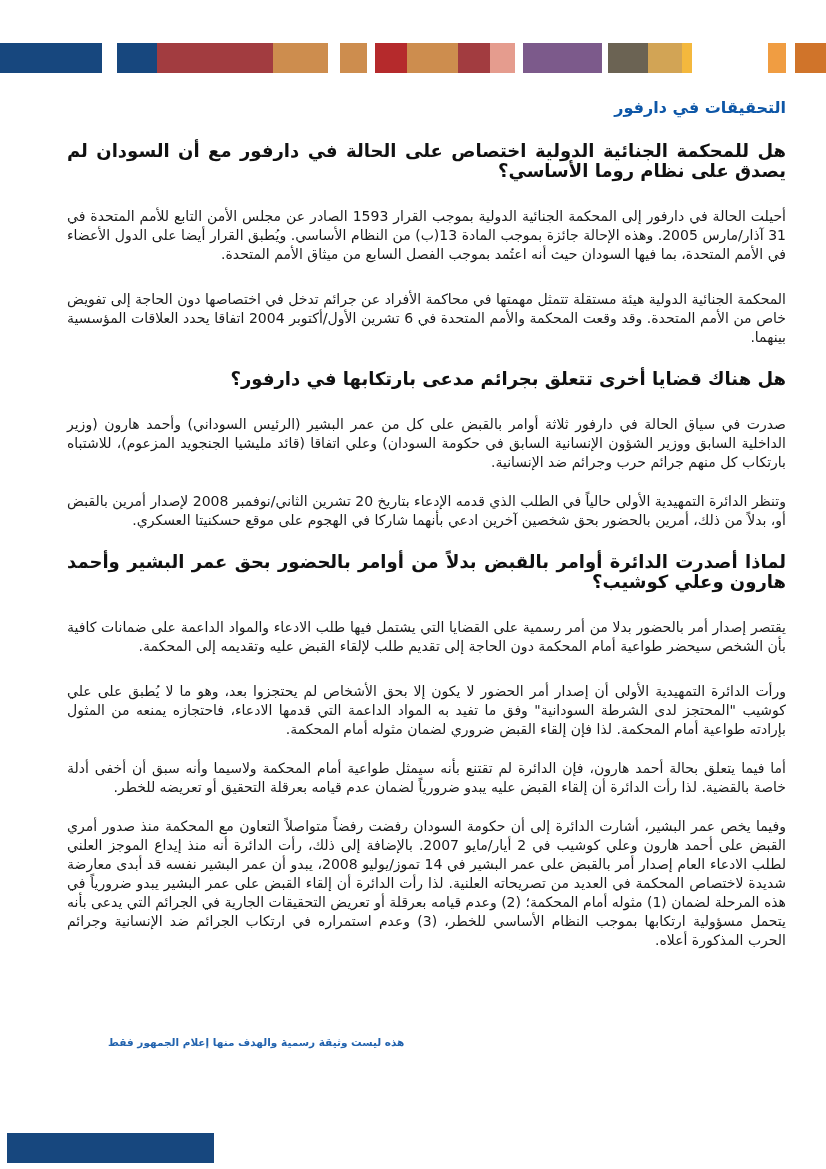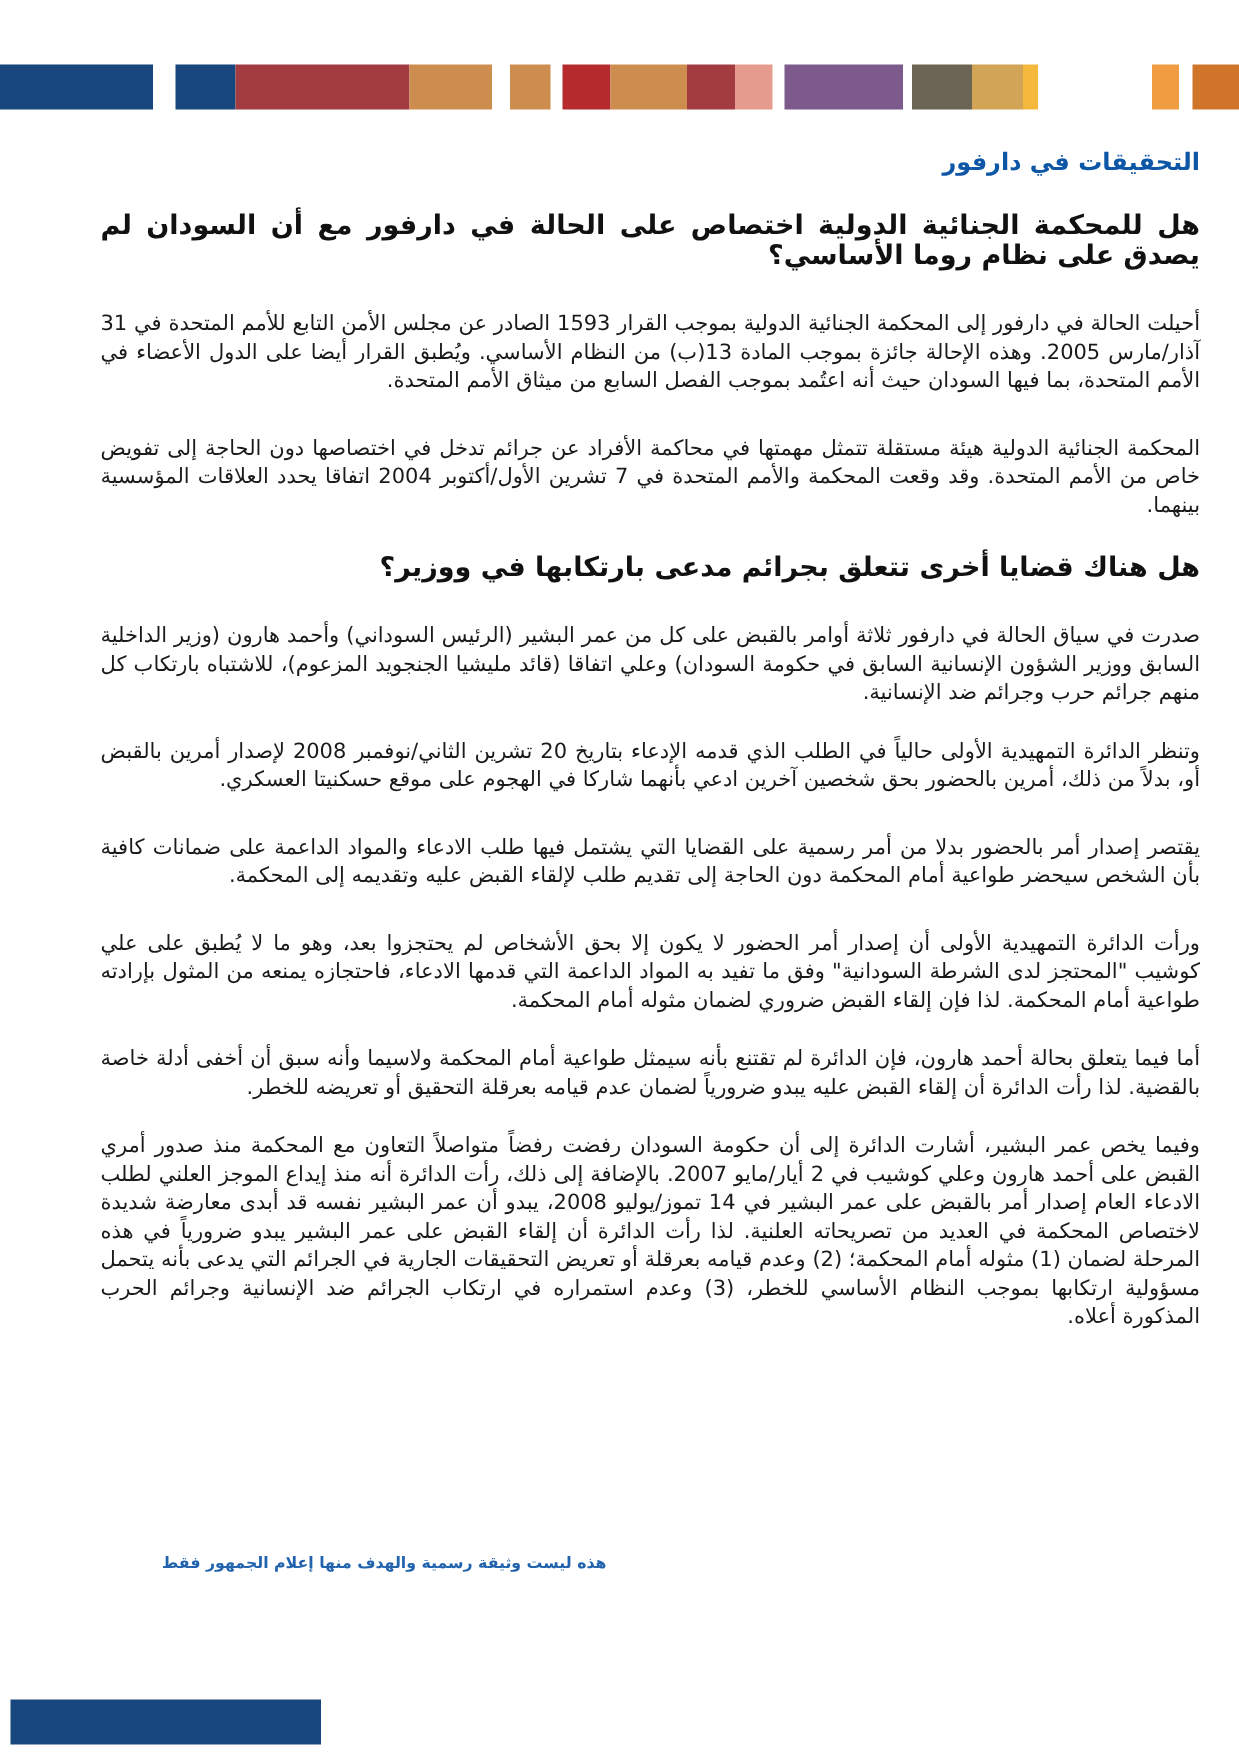--- a/index.html
+++ b/index.html
@@ -10,21 +10,21 @@
     overflow:hidden;
     font-family:"DejaVu Sans", sans-serif;
     direction:rtl;
   }
   .top-band {
     position:absolute; top:43px; left:0;
     width:826px; height:30px;
   }
   .band-block { position:absolute; top:0; height:30px; }
   .content {
-    position:absolute; top:97px; left:67px; right:26px;
+    position:absolute; top:97px; left:67px; right:40px;
     direction:rtl;
   }
   .title {
     margin:0;
     font-size:16px; font-weight:bold;
     text-align:right;
     line-height:22px;
   }
   .q {
     margin:22px 0 0 0;
@@ -72,30 +72,31 @@
   <div class="content">
 
     <h1 class="title" style="color: rgb(14, 87, 167);">التحقيقات في دارفور</h1>
 
     <section>
       <h2 class="q">هل للمحكمة الجنائية الدولية اختصاص على الحالة في دارفور مع أن السودان لم يصدق على نظام روما الأساسي؟</h2>
       <p class="para">أحيلت الحالة في دارفور إلى المحكمة الجنائية الدولية بموجب القرار 1593 الصادر عن مجلس الأمن التابع للأمم المتحدة في 31 آذار/مارس 2005. وهذه الإحالة جائزة بموجب المادة 13(ب) من النظام الأساسي. ويُطبق القرار أيضا على الدول الأعضاء في الأمم المتحدة، بما فيها السودان حيث أنه اعتُمد بموجب الفصل السابع من ميثاق الأمم المتحدة.</p>
     </section>
 
     <section>
-      <p class="para">المحكمة الجنائية الدولية هيئة مستقلة تتمثل مهمتها في محاكمة الأفراد عن جرائم تدخل في اختصاصها دون الحاجة إلى تفويض خاص من الأمم المتحدة. وقد وقعت المحكمة والأمم المتحدة في 7 تشرين الأول/أكتوبر 2004 اتفاقا يحدد العلاقات المؤسسية بينهما.</p>
+      <p class="para">المحكمة الجنائية الدولية هيئة مستقلة تتمثل مهمتها في محاكمة الأفراد عن جرائم تدخل في اختصاصها دون الحاجة إلى تفويض خاص من الأمم المتحدة. وقد وقعت المحكمة والأمم المتحدة في 6 تشرين الأول/أكتوبر 2004 اتفاقا يحدد العلاقات المؤسسية بينهما.</p>
     </section>
 
     <section>
-      <h2 class="q">هل هناك قضايا أخرى تتعلق بجرائم مدعى بارتكابها في ووزير؟</h2>
+      <h2 class="q">هل هناك قضايا أخرى تتعلق بجرائم مدعى بارتكابها في دارفور؟</h2>
       <p class="para">صدرت في سياق الحالة في دارفور ثلاثة أوامر بالقبض على كل من عمر البشير (الرئيس السوداني) وأحمد هارون (وزير الداخلية السابق ووزير الشؤون الإنسانية السابق في حكومة السودان) وعلي اتفاقا (قائد مليشيا الجنجويد المزعوم)، للاشتباه بارتكاب كل منهم جرائم حرب وجرائم ضد الإنسانية.</p>
       <p class="para para-gap">وتنظر الدائرة التمهيدية الأولى حالياً في الطلب الذي قدمه الإدعاء بتاريخ 20 تشرين الثاني/نوفمبر 2008 لإصدار أمرين بالقبض أو، بدلاً من ذلك، أمرين بالحضور بحق شخصين آخرين ادعي بأنهما شاركا في الهجوم على موقع حسكنيتا العسكري.</p>
     </section>
 
     <section>
+      <h2 class="q">لماذا أصدرت الدائرة أوامر بالقبض بدلاً من أوامر بالحضور بحق عمر البشير وأحمد هارون وعلي كوشيب؟</h2>
       <p class="para">يقتصر إصدار أمر بالحضور بدلا من أمر رسمية على القضايا التي يشتمل فيها طلب الادعاء والمواد الداعمة على ضمانات كافية بأن الشخص سيحضر طواعية أمام المحكمة دون الحاجة إلى تقديم طلب لإلقاء القبض عليه وتقديمه إلى المحكمة.</p>
       <p class="para">ورأت الدائرة التمهيدية الأولى أن إصدار أمر الحضور لا يكون إلا بحق الأشخاص لم يحتجزوا بعد، وهو ما لا يُطبق على علي كوشيب "المحتجز لدى الشرطة السودانية" وفق ما تفيد به المواد الداعمة التي قدمها الادعاء، فاحتجازه يمنعه من المثول بإرادته طواعية أمام المحكمة. لذا فإن إلقاء القبض ضروري لضمان مثوله أمام المحكمة.</p>
       <p class="para para-gap">أما فيما يتعلق بحالة أحمد هارون، فإن الدائرة لم تقتنع بأنه سيمثل طواعية أمام المحكمة ولاسيما وأنه سبق أن أخفى أدلة خاصة بالقضية. لذا رأت الدائرة أن إلقاء القبض عليه يبدو ضرورياً لضمان عدم قيامه بعرقلة التحقيق أو تعريضه للخطر.</p>
       <p class="para para-gap">وفيما يخص عمر البشير، أشارت الدائرة إلى أن حكومة السودان رفضت رفضاً متواصلاً التعاون مع المحكمة منذ صدور أمري القبض على أحمد هارون وعلي كوشيب في 2 أيار/مايو 2007. بالإضافة إلى ذلك، رأت الدائرة أنه منذ إيداع الموجز العلني لطلب الادعاء العام إصدار أمر بالقبض على عمر البشير في 14 تموز/يوليو 2008، يبدو أن عمر البشير نفسه قد أبدى معارضة شديدة لاختصاص المحكمة في العديد من تصريحاته العلنية. لذا رأت الدائرة أن إلقاء القبض على عمر البشير يبدو ضرورياً في هذه المرحلة لضمان (1) مثوله أمام المحكمة؛ (2) وعدم قيامه بعرقلة أو تعريض التحقيقات الجارية في الجرائم التي يدعى بأنه يتحمل مسؤولية ارتكابها بموجب النظام الأساسي للخطر، (3) وعدم استمراره في ارتكاب الجرائم ضد الإنسانية وجرائم الحرب المذكورة أعلاه.</p>
     </section>
 
   </div>
 
   <div class="footer-note" style="color: rgb(34, 99, 174);">هذه ليست وثيقة رسمية والهدف منها إعلام الجمهور فقط</div>
 

